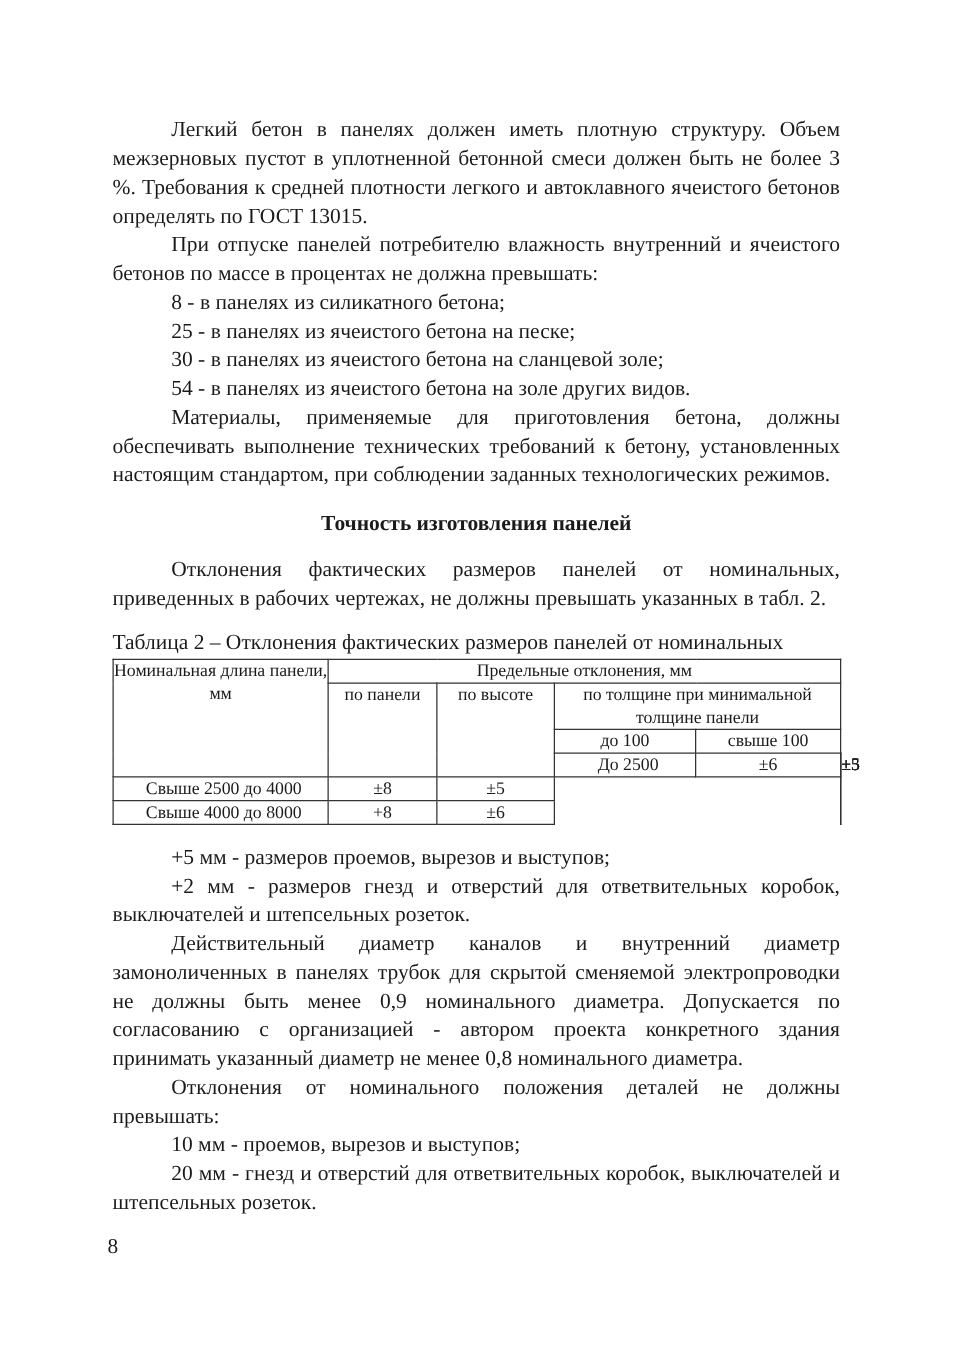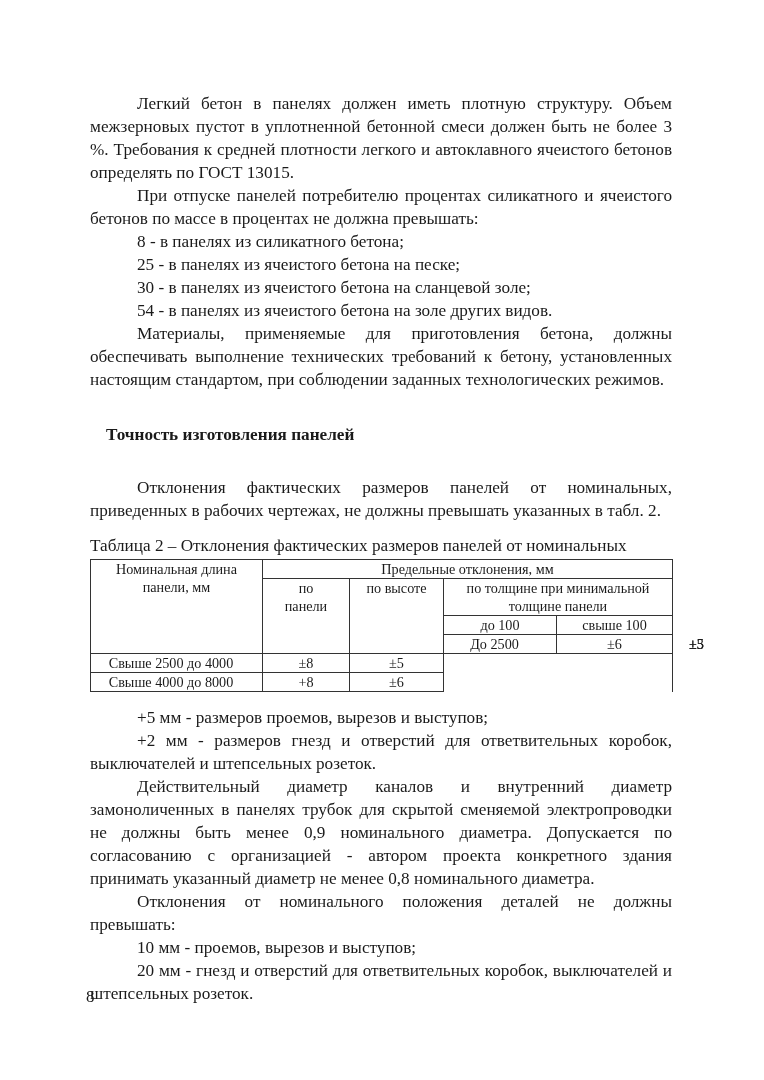--- a/index.html
+++ b/index.html
@@ -2,34 +2,34 @@
 <html><head>
   <meta charset="utf-8">
   <style>
     html, body { margin: 0; padding: 0; background: #ffffff; }
     body { width: 764px; height: 1080px; position: relative; overflow: hidden; color: #1a1a1a;
       font-family: "Liberation Serif", "DejaVu Serif", serif; }
     .page { position: absolute; left: 90px; top: 0; width: 582px; }
     .p { font-size: 17.2px; line-height: 23px; text-align: justify; margin: 0; text-indent: 47px; }
     .li { font-size: 17.2px; line-height: 23px; margin: 0; padding-left: 47px; text-indent: 0; text-align: justify; }
     .li.wrap { padding-left: 0; text-indent: 47px; }
-    .heading { font-size: 17.2px; line-height: 23px; font-weight: bold; margin: 16px; }
+    .heading { font-size: 17.2px; line-height: 23px; font-weight: bold; text-align: center; margin: 0; }
     .caption { font-size: 17.2px; line-height: 23px; margin: 0; white-space: nowrap; }
     table.t { border-collapse: collapse; font-size: 14.2px; line-height: 18px; width: 582px; table-layout: fixed; }
-    table.t td { border: 1px solid #333; padding: 0 16px; text-align: center; vertical-align: top; }
+    table.t td { border: 1px solid #333; padding: 0 0; text-align: center; vertical-align: top; }
     table.t td.left { text-align: center; padding-left: 5px; }
     .pagenum { position: absolute; left: 86px; top: 985px; font-size: 17px; line-height: 23px; }
   </style>
 </head>
 <body>
 
 <div class="page">
   <div style="height:92px"></div>
   <p class="p">Легкий бетон в панелях должен иметь плотную структуру. Объем межзерновых пустот в уплотненной бетонной смеси должен быть не более 3 %. Требования к средней плотности легкого и автоклавного ячеистого бетонов определять по ГОСТ 13015.</p>
-  <p class="p">При отпуске панелей потребителю процентах силикатного и ячеистого бетонов по массе в процентах не должна превышать:</p>
+  <p class="p">При отпуске панелей потребителю влажность внутренний и ячеистого бетонов по массе в процентах не должна превышать:</p>
   <p class="li">8 - в панелях из силикатного бетона;</p>
   <p class="li">25 - в панелях из ячеистого бетона на песке;</p>
   <p class="li">30 - в панелях из ячеистого бетона на сланцевой золе;</p>
   <p class="li">54 - в панелях из ячеистого бетона на золе других видов.</p>
   <p class="p">Материалы, применяемые для приготовления бетона, должны обеспечивать выполнение технических требований к бетону, установленных настоящим стандартом, при соблюдении заданных технологических режимов.</p>
 
   <div style="height:16px"></div>
   <p class="heading">Точность изготовления панелей</p>
   <div style="height:14px"></div>
 

